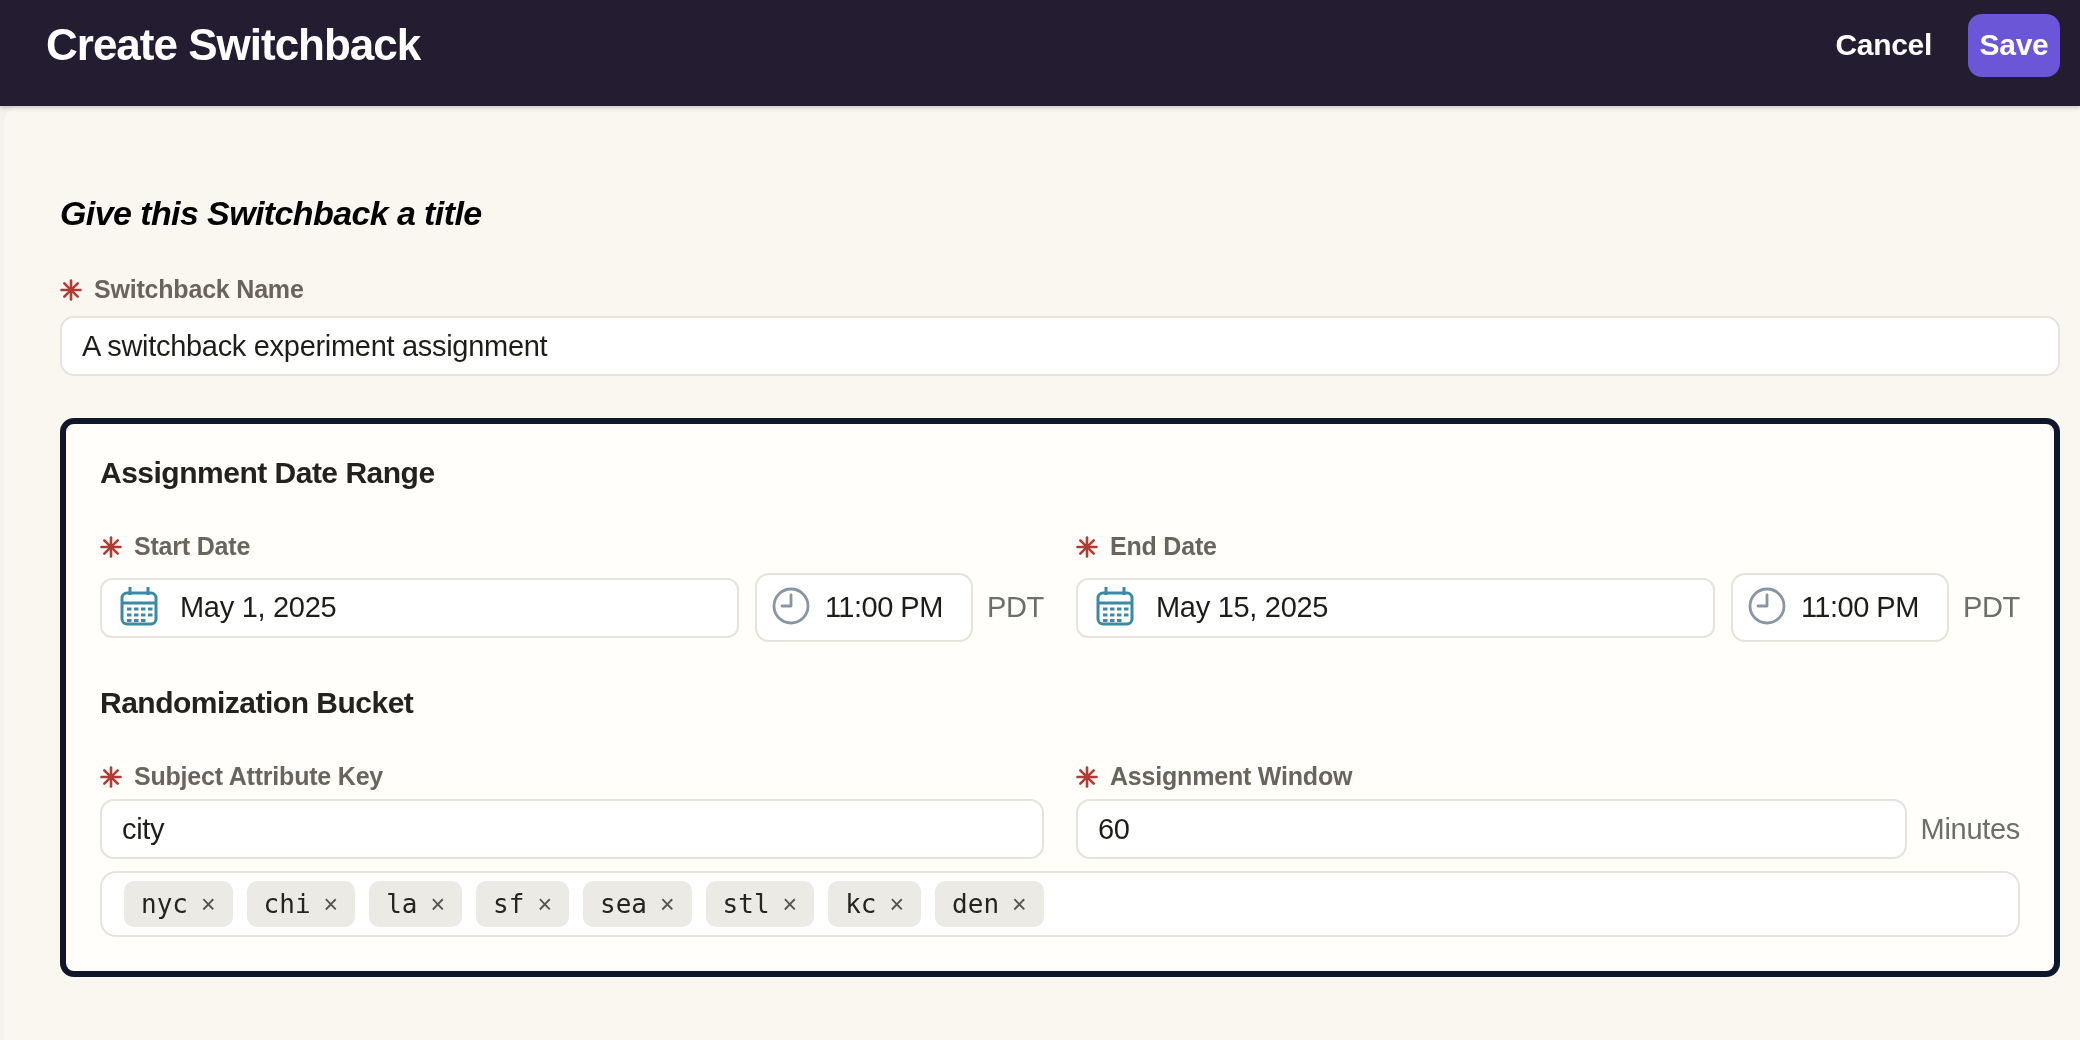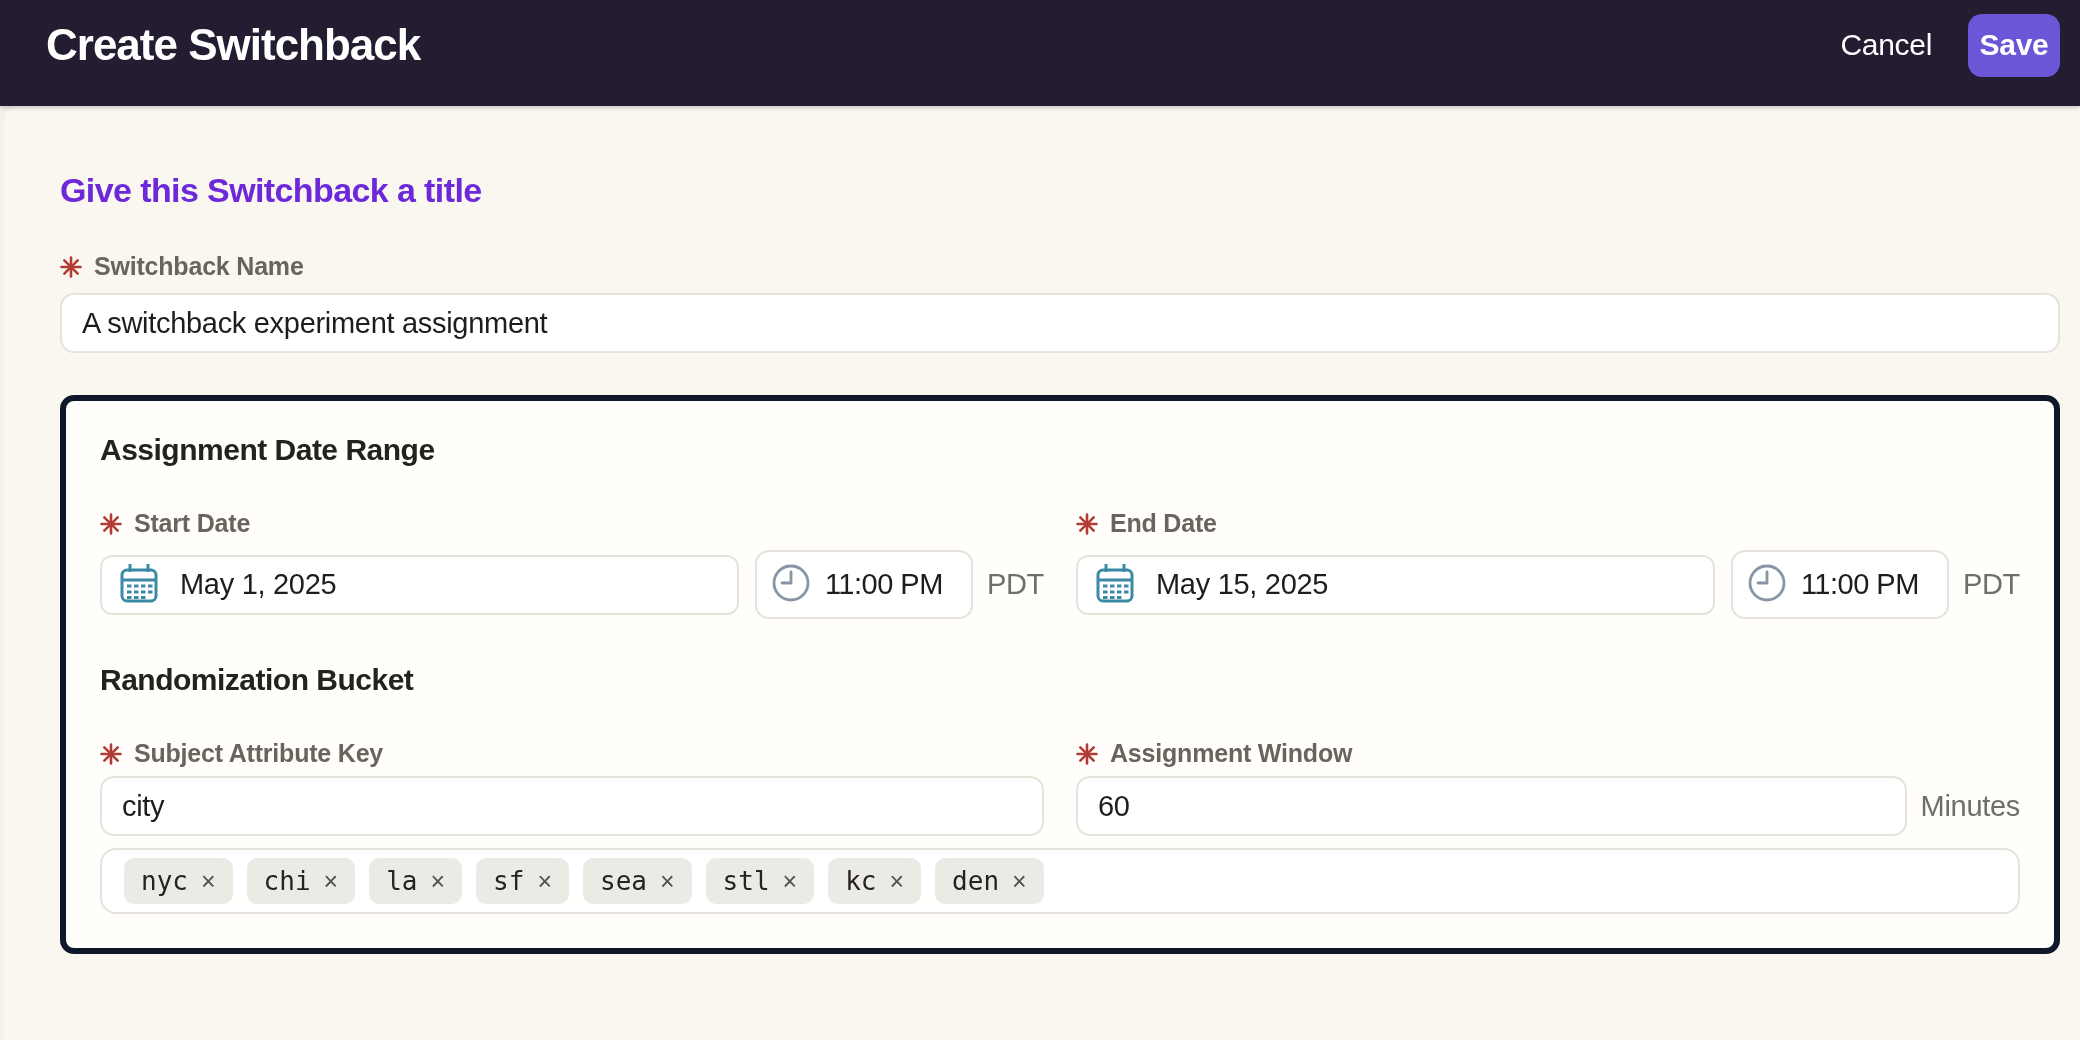--- a/index.html
+++ b/index.html
@@ -6,33 +6,33 @@
   html,body { width:2080px; height:1040px; overflow:hidden;
     font-family:"Liberation Sans", sans-serif; background:#f3f1ec; }
 
   
   .topbar { position:absolute; left:0; top:0; width:2080px; height:106px;
     background:#241d31; display:flex; align-items:center; padding:0 20px 16px 46px;
     box-shadow:0 2px 4px rgba(0,0,0,.18); z-index:2; }
   .topbar h1 { color:#ffffff; font-size:44px; font-weight:700; letter-spacing:-1px; }
   .topbar .spacer { flex:1; }
   .btn-cancel { background:transparent; border:none; color:#ffffff; font-size:30px;
-    font-weight:400; letter-spacing:-.3px; margin-right:36px; cursor:pointer;
+    font-weight:700; letter-spacing:-.3px; margin-right:36px; cursor:pointer;
     font-family:"Liberation Sans", sans-serif; }
   .btn-save { background:#6a56d6; border:none; color:#ffffff; font-size:30px;
     font-weight:700; letter-spacing:-.3px; width:92px; height:63px; border-radius:14px;
     cursor:pointer; font-family:"Liberation Sans", sans-serif; }
 
   
   .panel { position:absolute; left:4px; right:0; top:106px; bottom:0;
     background:#faf7f1; border-top-left-radius:16px;
     padding:0 20px 0 56px; }
 
-  .section-title { margin-top:65px; font-size:34px; font-weight:700;
-    color:#6d28d9; letter-spacing:-.6px; }
+  .section-title { margin-top:88px; font-size:34px; font-weight:700;
+    color:#000000; letter-spacing:-.6px;font-style:italic; }
 
   .field-label { display:flex; align-items:center; gap:12px;
     font-size:25px; font-weight:700; color:#6a645c; letter-spacing:-.2px; }
   .mt-label { margin-top:42px; }
   .req { width:22px; height:22px; flex:0 0 22px; display:inline-block; }
   .req svg { display:block; }
 
   .text-input { width:100%; height:60px; margin-top:12px; background:#ffffff;
     border:2px solid #e6e3dc; border-radius:14px; font-size:29px; color:#1e1d1a;
     padding:16px 20px; font-family:"Liberation Sans", sans-serif; letter-spacing:-.3px;

